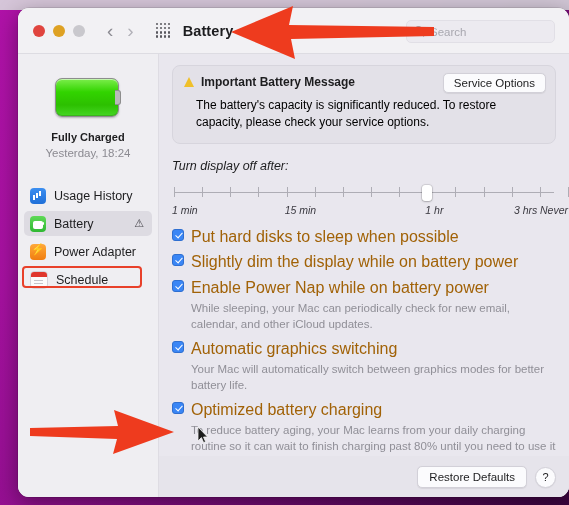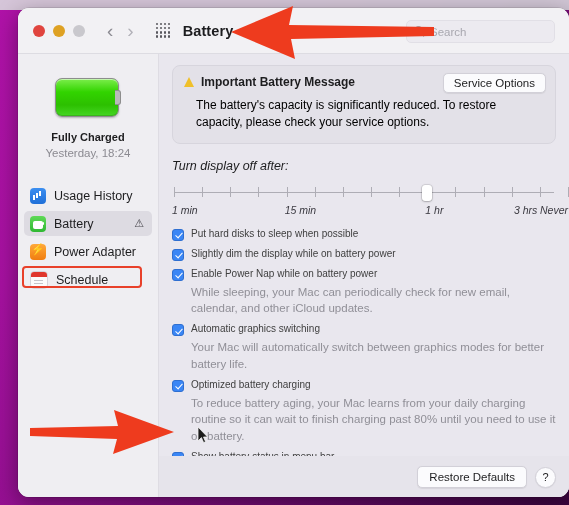--- a/index.html
+++ b/index.html
@@ -415,22 +415,22 @@
     width: 3px; height: 6px;
     border: solid #fff;
     border-width: 0 1.6px 1.6px 0;
     transform: rotate(42deg);
   }
   .cb.off {
     background: #eceaf1;
     border: .5px solid #cbc9d2;
   }
   .cb-label {
-    font-size: 10px;
-    color: #404040;
+    font-size: 16px;
+    color: #a16207;
     line-height: 1.15;
   }
   .cb-desc {
     margin-left: 19px;
     margin-top: 3px;
     font-size: 11.5px;
     color: #908f97;
     line-height: 1.42;
     max-width: 372px;
   }

